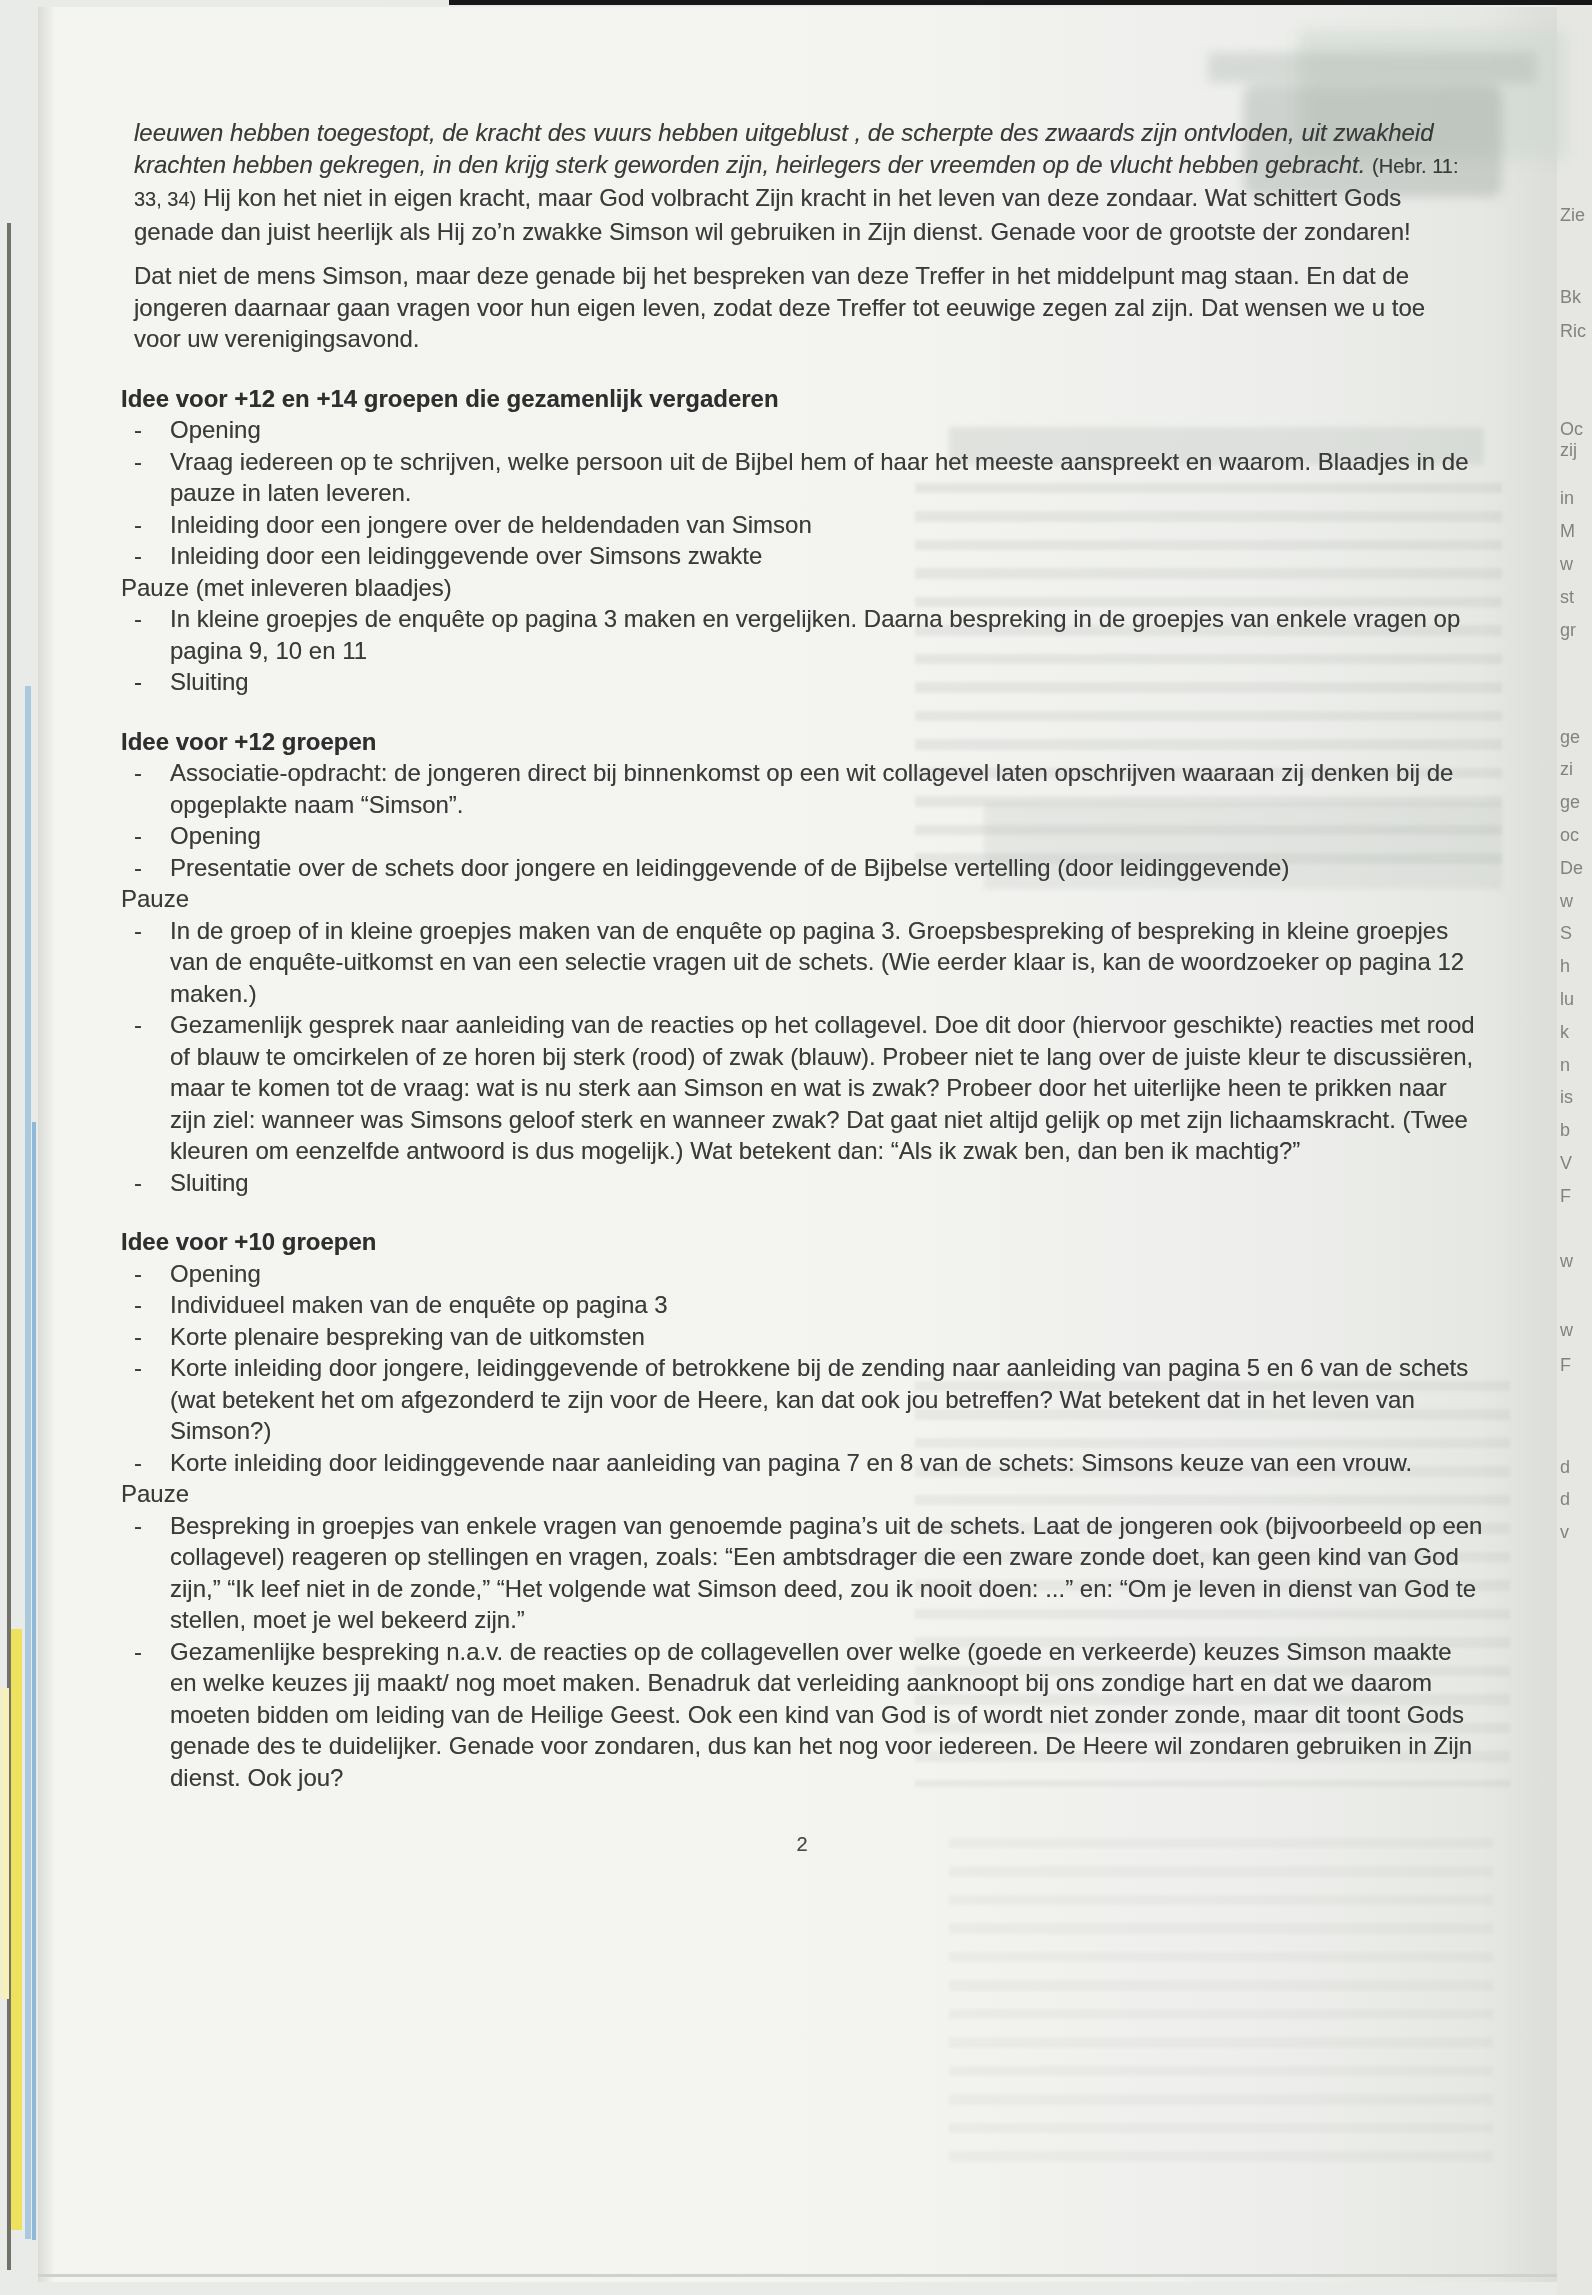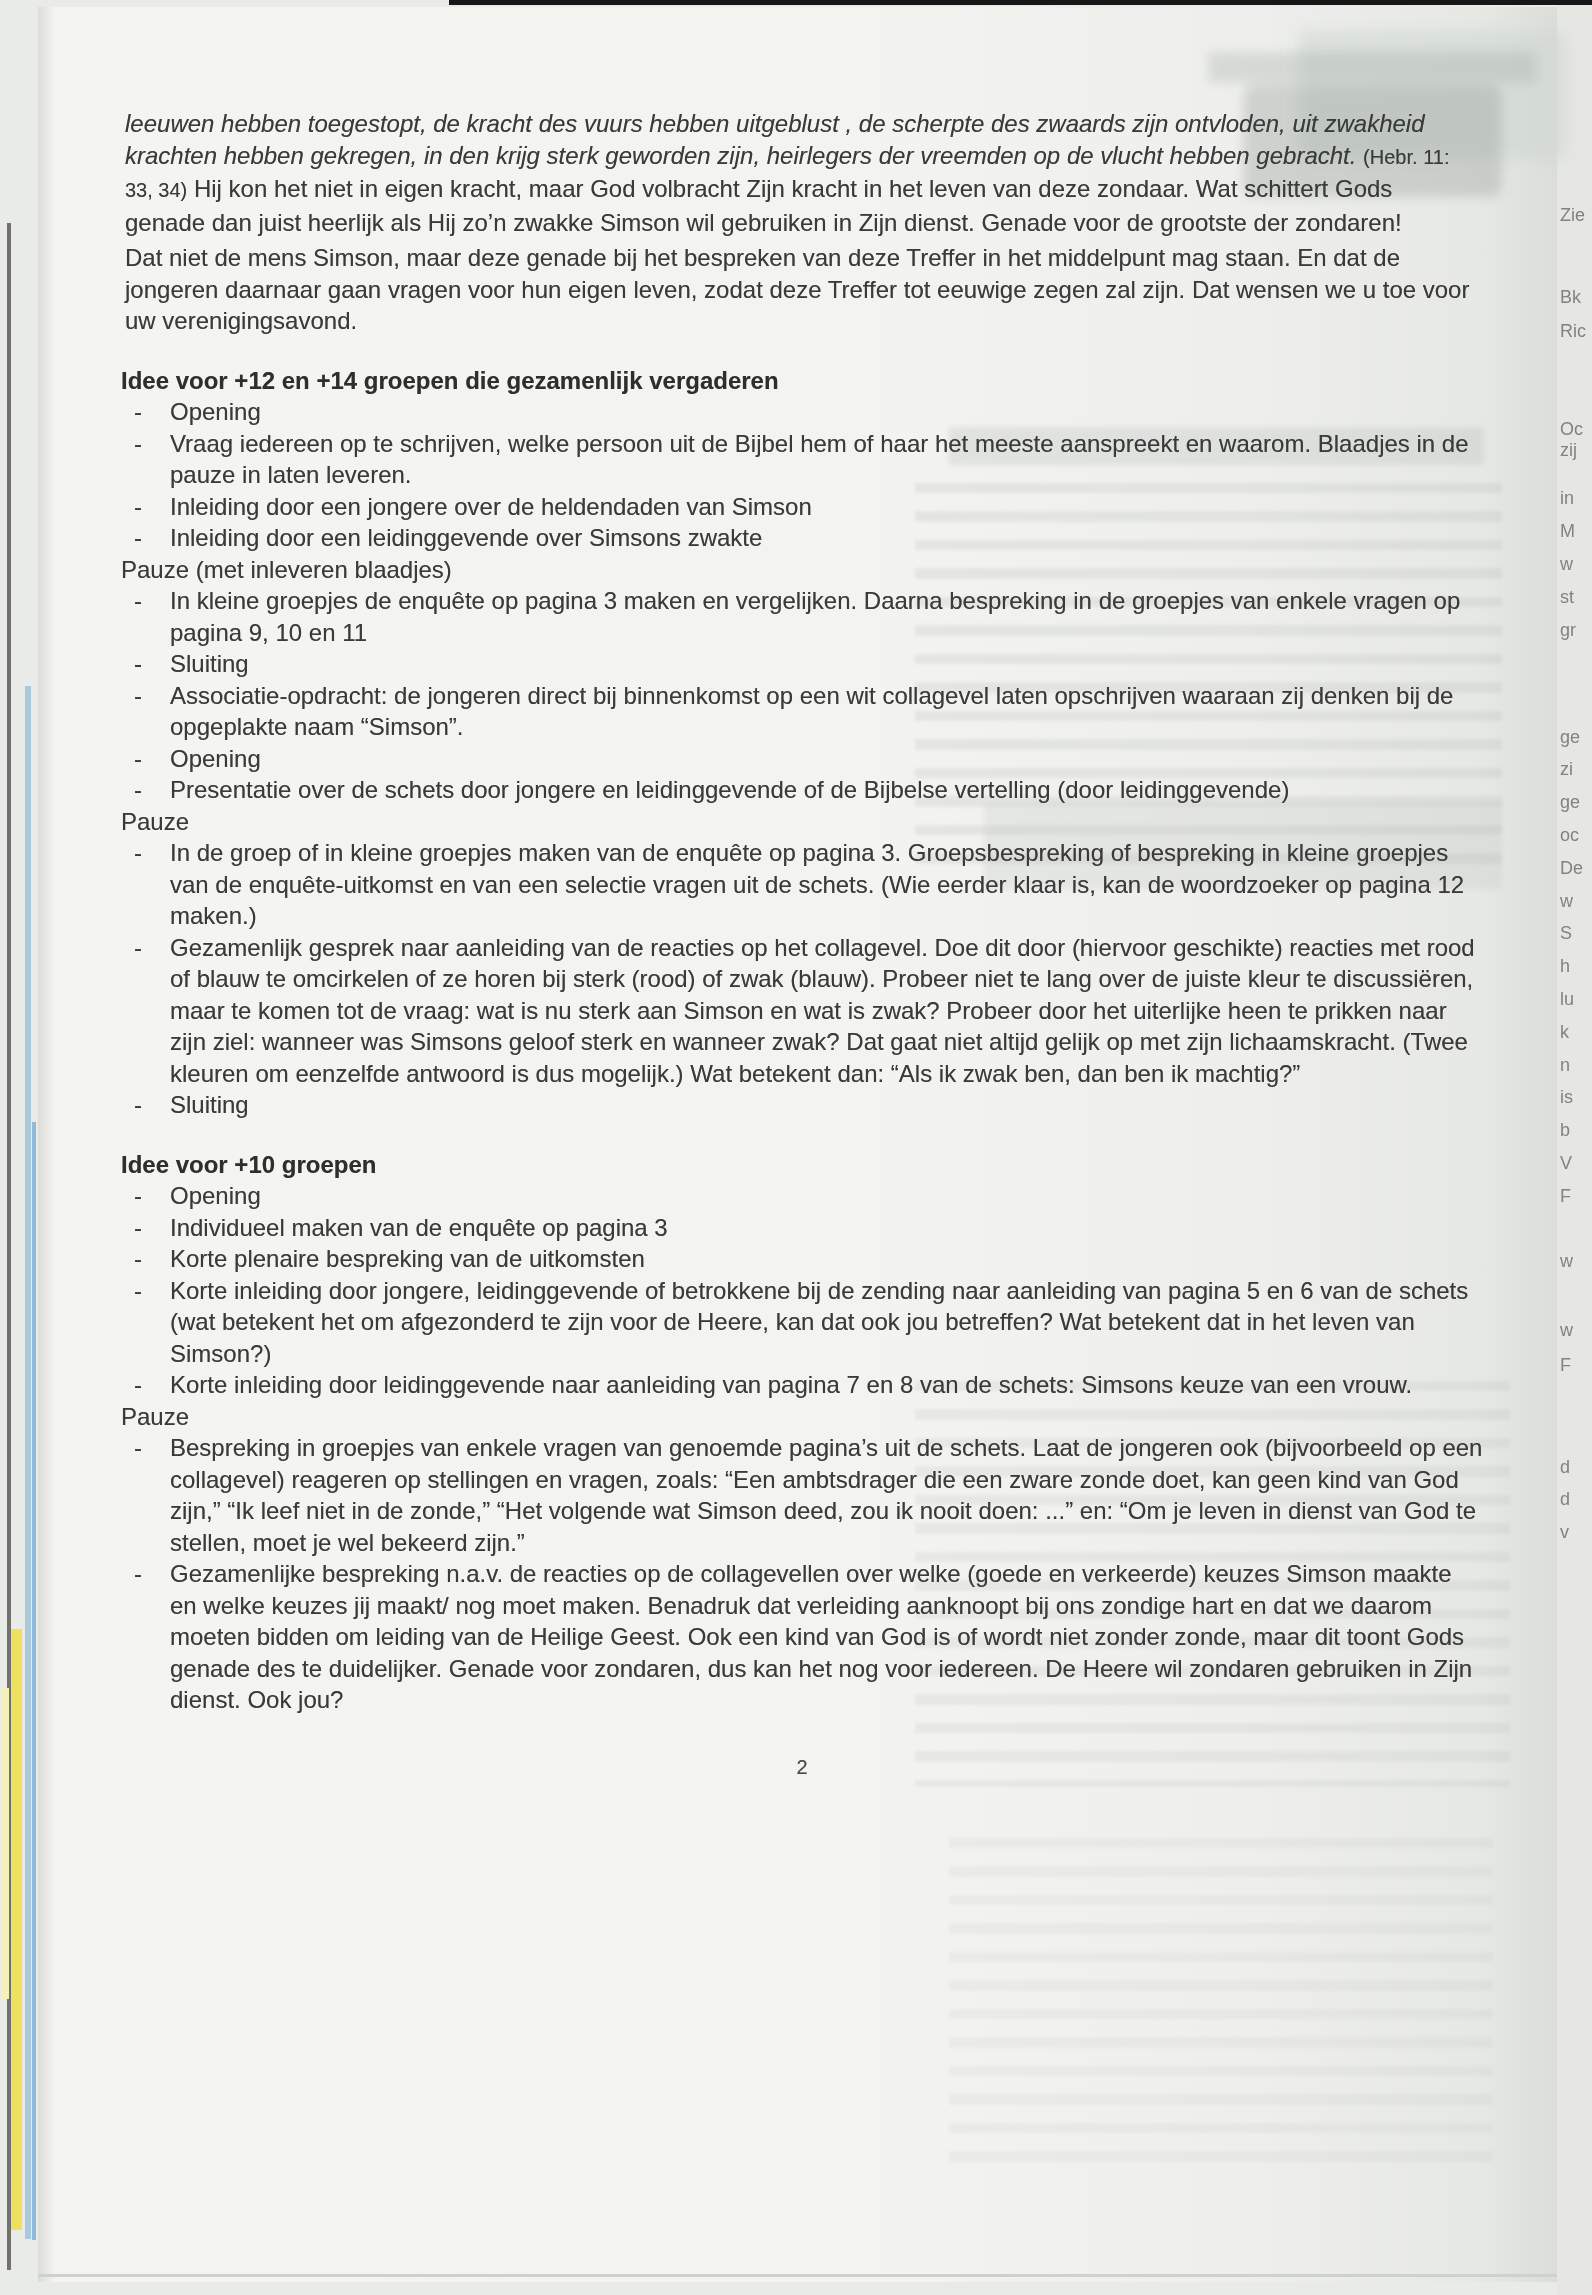--- a/index.html
+++ b/index.html
@@ -46,21 +46,21 @@
   .ghost-box { left:946px; top:796px; width:518px; height:86px; background:#b4bcb6; filter:blur(2.6px); opacity:.2; }
   .ghost-lines2 { left:877px; top:1374px; width:595px; height:406px; opacity:.1; }
   .ghost-lines3 { left:911px; top:1831px; width:544px; height:337px; opacity:.07; }
 
   
   .content {
     position:absolute; left:83px; top:97px; width:1362px; z-index:10;
     font-size:24px; line-height:31.5px; color:#3a3a3a;
     text-shadow:0 0 0.4px rgba(58,58,58,0.45);
   }
-  .content p { margin:4px; }
+  .content p { margin:13px; }
   .intro-quote { font-style:italic; }
   .scripture-ref { font-size:20px; }
   h2.sec-heading {
     font-size:24px; line-height:31.5px; font-weight:bold; color:#2e2e2e;
     margin:28px 0 0 0;
   }
   .item { position:relative; }
   .item.dashed { padding-left:49px; }
   .dash-mark { position:absolute; left:13px; top:0; }
   .page-number { text-align:center; margin-top:36px; font-size:20px; color:#4a4a4a; }
@@ -110,20 +110,21 @@
             <div class="item dashed"><span class="dash-mark">-</span><span class="item-text">Inleiding door een jongere over de heldendaden van Simson</span></div>
             <div class="item dashed"><span class="dash-mark">-</span><span class="item-text">Inleiding door een leidinggevende over Simsons zwakte</span></div>
             <div class="item plain">Pauze (met inleveren blaadjes)</div>
             <div class="item dashed"><span class="dash-mark">-</span><span class="item-text">In kleine groepjes de enquête op pagina 3 maken en vergelijken. Daarna bespreking in de groepjes van enkele vragen op pagina 9, 10 en 11</span></div>
             <div class="item dashed"><span class="dash-mark">-</span></div>
             <div class="item dashed"><span class="dash-mark">-</span><span class="item-text">Sluiting</span></div>
           </div>
   </section>
 
   <section class="sec">
+    <h2 class="sec-heading">Idee voor +12 groepen</h2>
     <div class="sec-items">
             <div class="item dashed"><span class="dash-mark">-</span><span class="item-text">Associatie-opdracht: de jongeren direct bij binnenkomst op een wit collagevel laten opschrijven waaraan zij denken bij de opgeplakte naam “Simson”.</span></div>
             <div class="item dashed"><span class="dash-mark">-</span><span class="item-text">Opening</span></div>
             <div class="item dashed"><span class="dash-mark">-</span><span class="item-text">Presentatie over de schets door jongere en leidinggevende of de Bijbelse vertelling (door leidinggevende)</span></div>
             <div class="item plain">Pauze</div>
             <div class="item dashed"><span class="dash-mark">-</span><span class="item-text">In de groep of in kleine groepjes maken van de enquête op pagina 3. Groepsbespreking of bespreking in kleine groepjes van de enquête-uitkomst en van een selectie vragen uit de schets. (Wie eerder klaar is, kan de woordzoeker op pagina 12 maken.)</span></div>
             <div class="item dashed"><span class="dash-mark">-</span><span class="item-text">Gezamenlijk gesprek naar aanleiding van de reacties op het collagevel. Doe dit door (hiervoor geschikte) reacties met rood of blauw te omcirkelen of ze horen bij sterk (rood) of zwak (blauw). Probeer niet te lang over de juiste kleur te discussiëren, maar te komen tot de vraag: wat is nu sterk aan Simson en wat is zwak? Probeer door het uiterlijke heen te prikken naar zijn ziel: wanneer was Simsons geloof sterk en wanneer zwak? Dat gaat niet altijd gelijk op met zijn lichaamskracht. (Twee kleuren om eenzelfde antwoord is dus mogelijk.) Wat betekent dan: “Als ik zwak ben, dan ben ik machtig?”</span></div>
             <div class="item dashed"><span class="dash-mark">-</span><span class="item-text">Sluiting</span></div>
           </div>
   </section>

